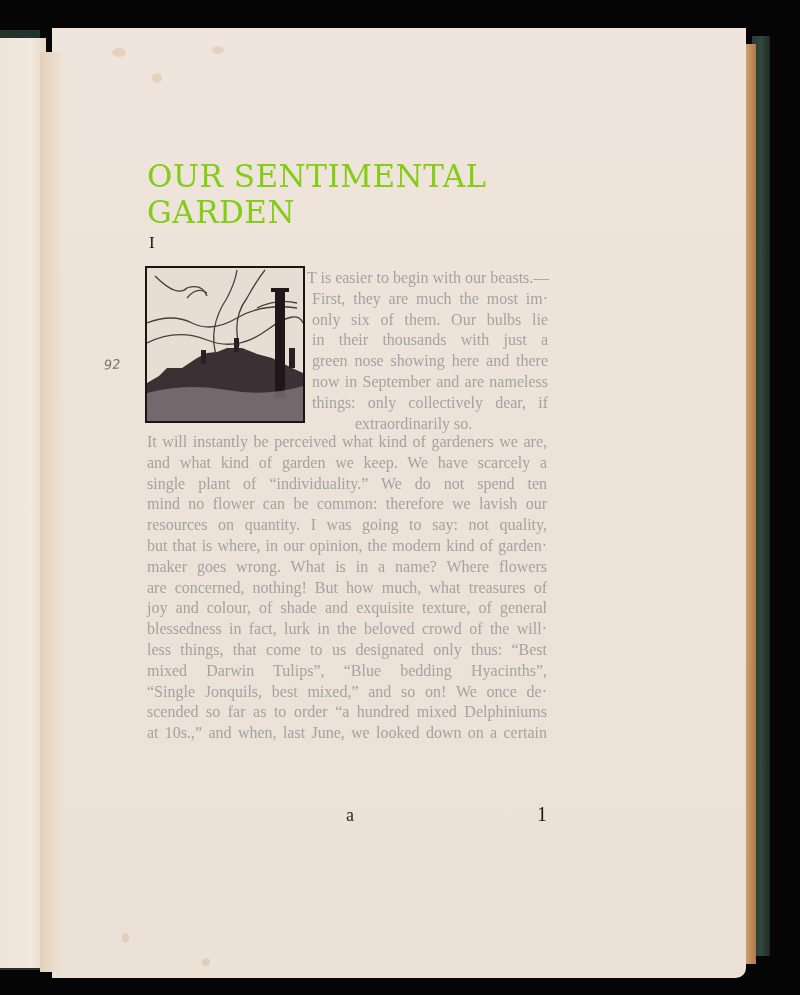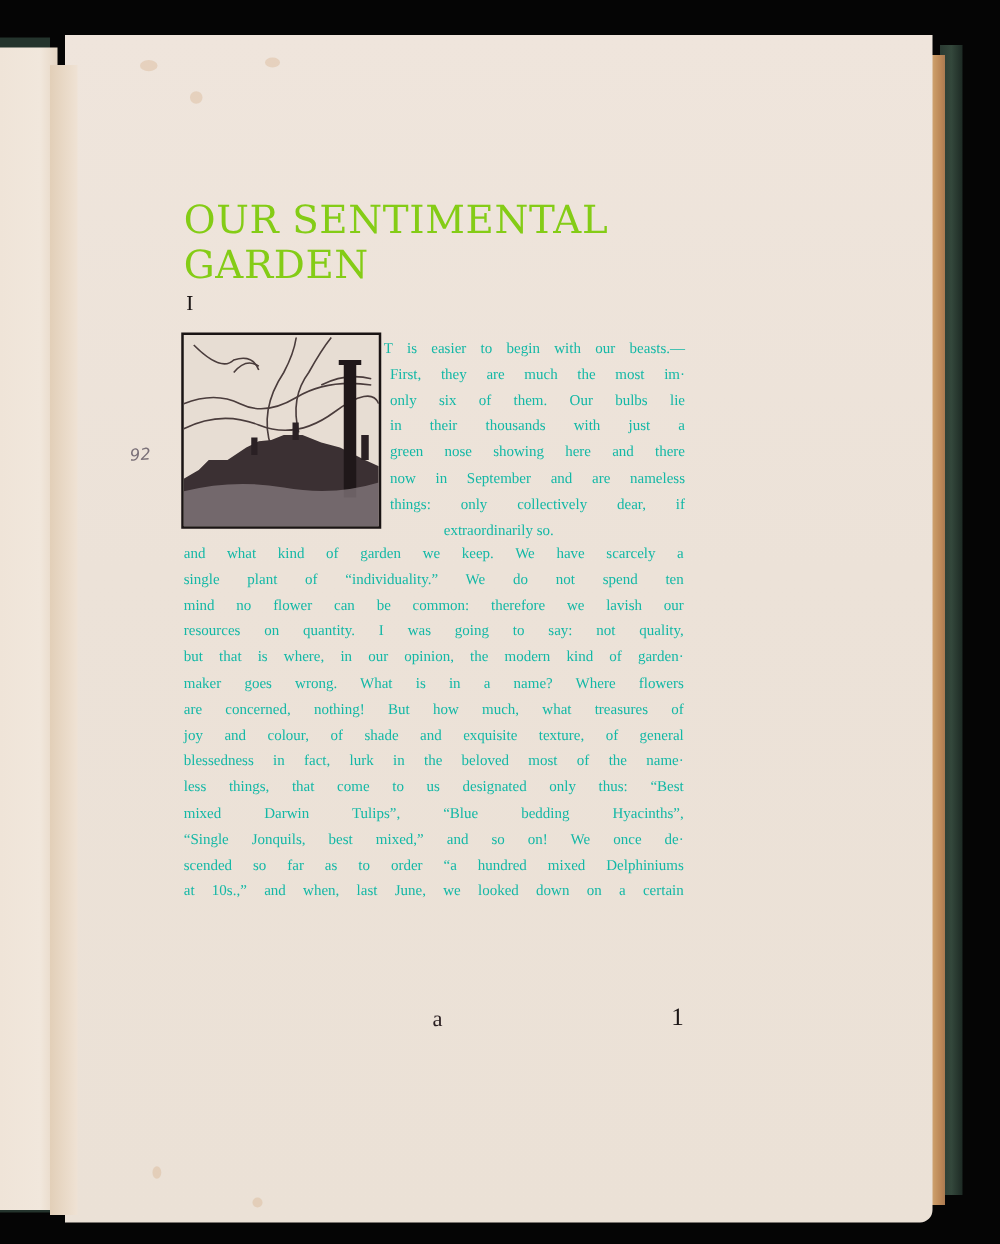--- a/index.html
+++ b/index.html
@@ -51,22 +51,22 @@
     .chapter-num {
       position: absolute; left: 149px; top: 233px;
       font-size: 17px; color: #1c1616;
     }
     .woodcut {
       position: absolute; left: 145px; top: 266px; width: 160px; height: 157px;
       border: 2px solid #1a1414; background: #e7ddd3;
       box-sizing: border-box;
     }
     .text-block {
-      position: absolute; color: #14b8a6;
-      font-size: 12px; line-height: 20.8px;
+      position: absolute; color: #a3a3a3;
+      font-size: 16px; line-height: 20.8px;
     }
     .indented { left: 312px; top: 268px; width: 236px; }
     .full { left: 147px; top: 432px; width: 400px; }
     .line { display: block; white-space: nowrap; text-align: justify; text-align-last: justify; }
     .line.last { text-align-last: left; margin-left: 43px; }
     .dropcap-t { margin-left: -5px; }
     .signature {
       position: absolute; left: 346px; top: 805px; font-size: 18px; color: #2a1f22;
     }
     .folio {
@@ -125,29 +125,30 @@
   <span class="line">First, they are much the most im·</span>
   <span class="line">only six of them.  Our bulbs lie</span>
   <span class="line">in their thousands with just a</span>
   <span class="line">green nose showing here and there</span>
   <span class="line">now in September and are nameless</span>
   <span class="line">things: only collectively dear, if</span>
   <span class="line last">extraordinarily so.</span>
 </div>
 
 <div class="text-block full">
+  <span class="line">It will instantly be perceived what kind of gardeners we are,</span>
   <span class="line">and what kind of garden we keep.  We have scarcely a</span>
   <span class="line">single plant of “individuality.”  We do not spend ten</span>
   <span class="line">mind no flower can be common: therefore we lavish our</span>
   <span class="line">resources on quantity.  I was going to say: not quality,</span>
   <span class="line">but that is where, in our opinion, the modern kind of garden·</span>
   <span class="line">maker goes wrong.  What is in a name?  Where flowers</span>
   <span class="line">are concerned, nothing!  But how much, what treasures of</span>
   <span class="line">joy and colour, of shade and exquisite texture, of general</span>
-  <span class="line">blessedness in fact, lurk in the beloved most of the name·</span>
+  <span class="line">blessedness in fact, lurk in the beloved crowd of the will·</span>
   <span class="line">less things, that come to us designated only thus: “Best</span>
   <span class="line">mixed Darwin Tulips”, “Blue bedding Hyacinths”,</span>
   <span class="line">“Single Jonquils, best mixed,” and so on!  We once de·</span>
   <span class="line">scended so far as to order “a hundred mixed Delphiniums</span>
   <span class="line">at 10s.,” and when, last June, we looked down on a certain</span>
 </div>
 
 <div class="signature">a</div>
 <div class="folio">1</div>
 

